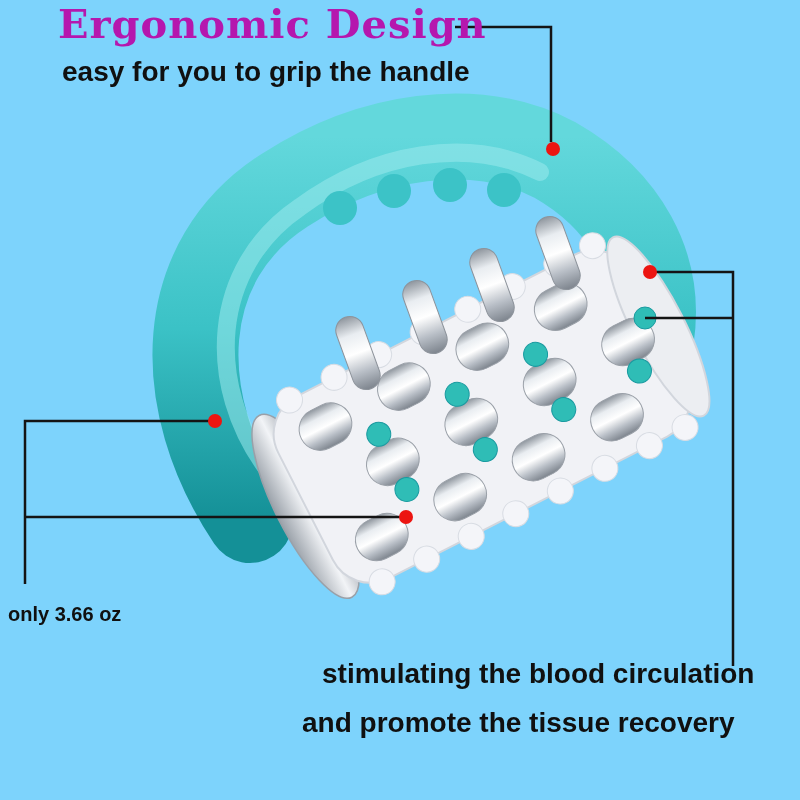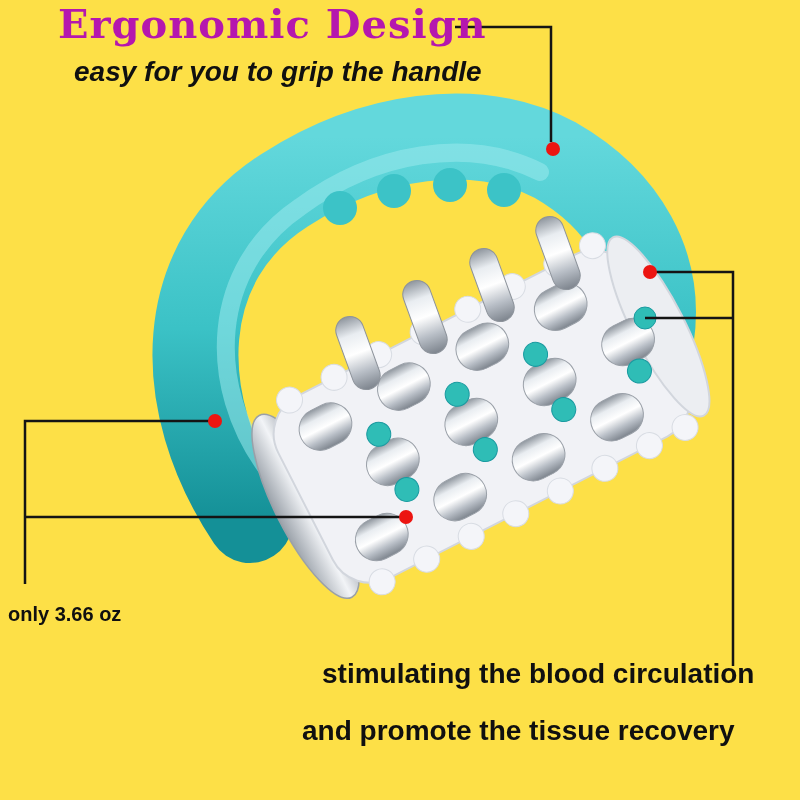--- a/index.html
+++ b/index.html
@@ -1,17 +1,17 @@
 <!DOCTYPE html>
 <html style="--accent: #b517ae; --ink: #101010; --teal: #3cc3c7; --tealDark: #189aa2; --tealLight: #93e8ea; --ball: #2fbdb6; --marker: #ec1511; --line: #141414;"><head>
 <meta charset="utf-8">
 <style>
   html,body{margin:0;padding:0;background:#fff;}
   .stage{
-    position:relative;width:800px;height:800px;background:#fde047;overflow:hidden;
+    position:relative;width:800px;height:800px;background:#7dd3fc;overflow:hidden;
     font-family:"Liberation Sans", sans-serif;
   }
   svg.art{position:absolute;left:0;top:0;}
   .ann{position:absolute;}
   .ann-title{
     font-family:"DejaVu Serif", serif;
     font-weight:bold;
     font-size:40px;
     line-height:44px;
     letter-spacing:1px;
@@ -20,26 +20,26 @@
   }
   .ann-sub{
     font-family:"Liberation Sans", sans-serif;
     font-weight:bold;
     font-size:28px;
     line-height:32px;
     color:var(--ink,#101010);
     white-space:nowrap;
   }
   .ann-ergonomic{left:58px;top:2px;}
-  .ann-ergonomic .ann-sub{margin-top:10px;margin-left:16px;font-style:italic;}
+  .ann-ergonomic .ann-sub{margin-top:10px;margin-left:4px;}
   .ann-material{left:8px;top:586px;}
   .ann-material .ann-sub{margin-top:12px;margin-left:0;font-size:20px;}
   .ann-massage{left:286px;top:648px;}
   .ann-massage .sub1{margin-top:10px;margin-left:36px;}
-  .ann-massage .sub2{margin-top:25px;margin-left:16px;}
+  .ann-massage .sub2{margin-top:17px;margin-left:16px;}
 </style>
 </head>
 <body>
 
 <div class="stage">
 
   <svg class="art" width="800" height="800" viewBox="0 0 800 800">
     <defs>
       <linearGradient id="silver" x1="0" y1="0" x2="0" y2="1">
         <stop offset="0" stop-color="#8f969e"></stop>

